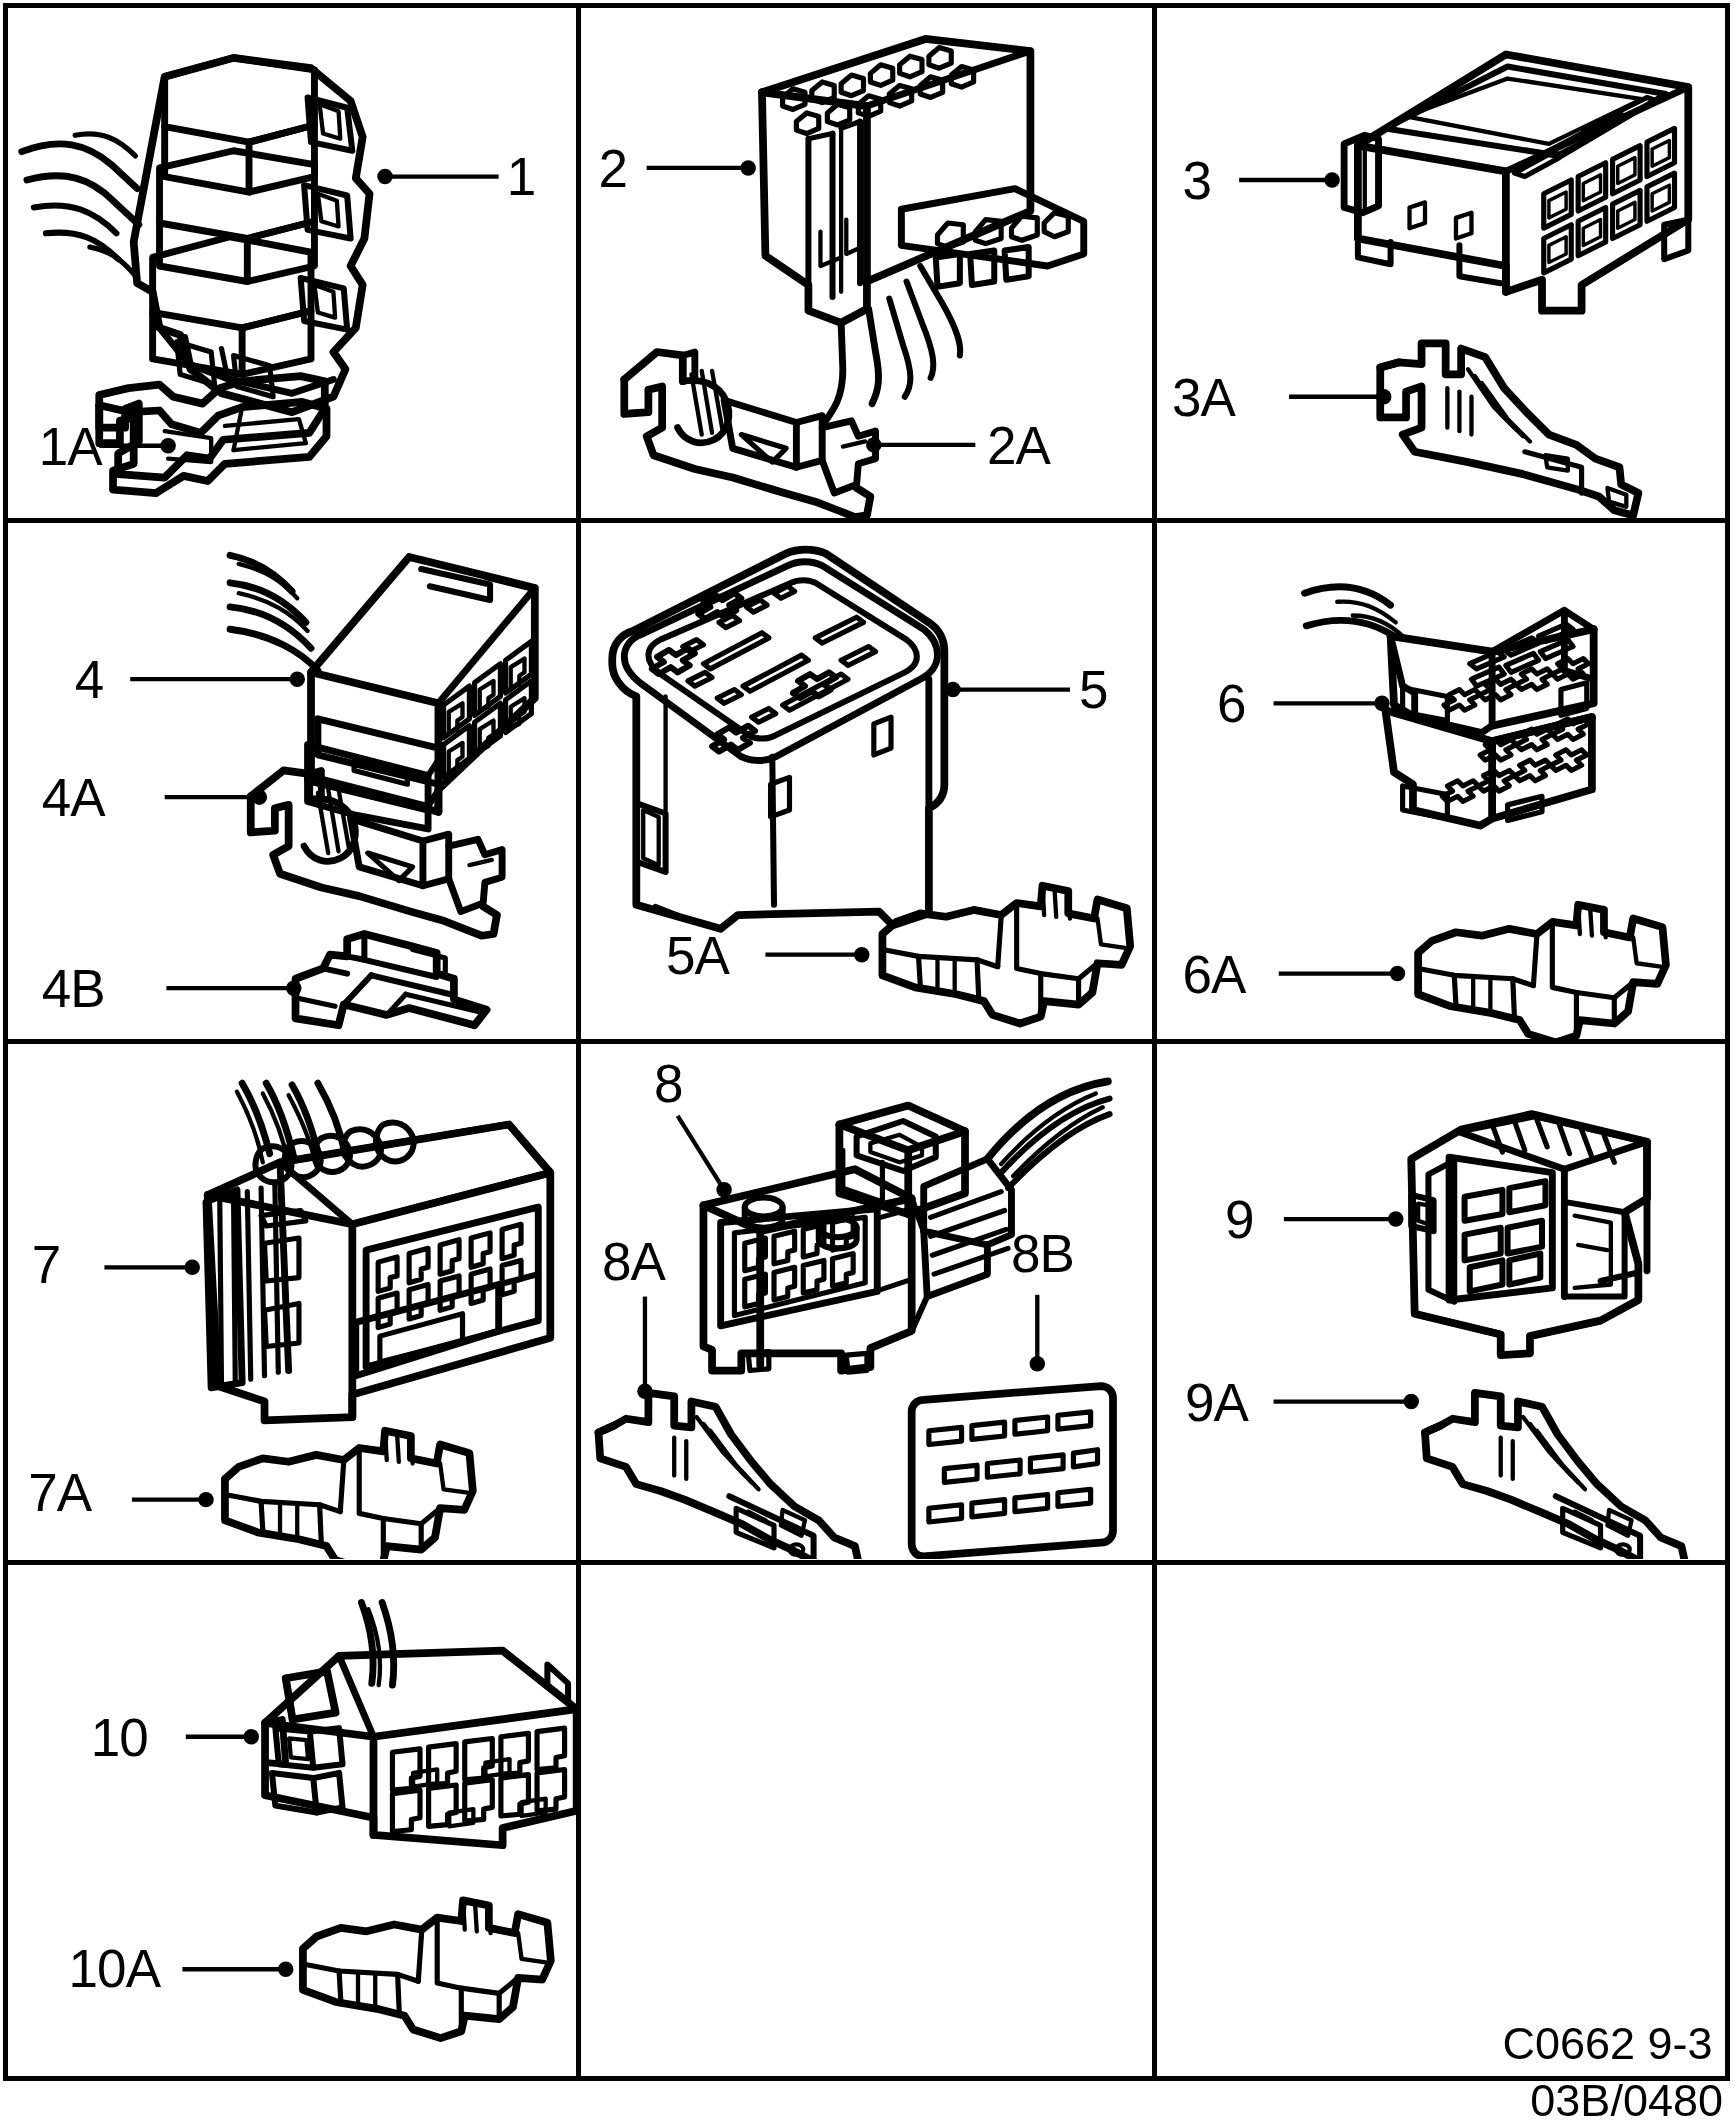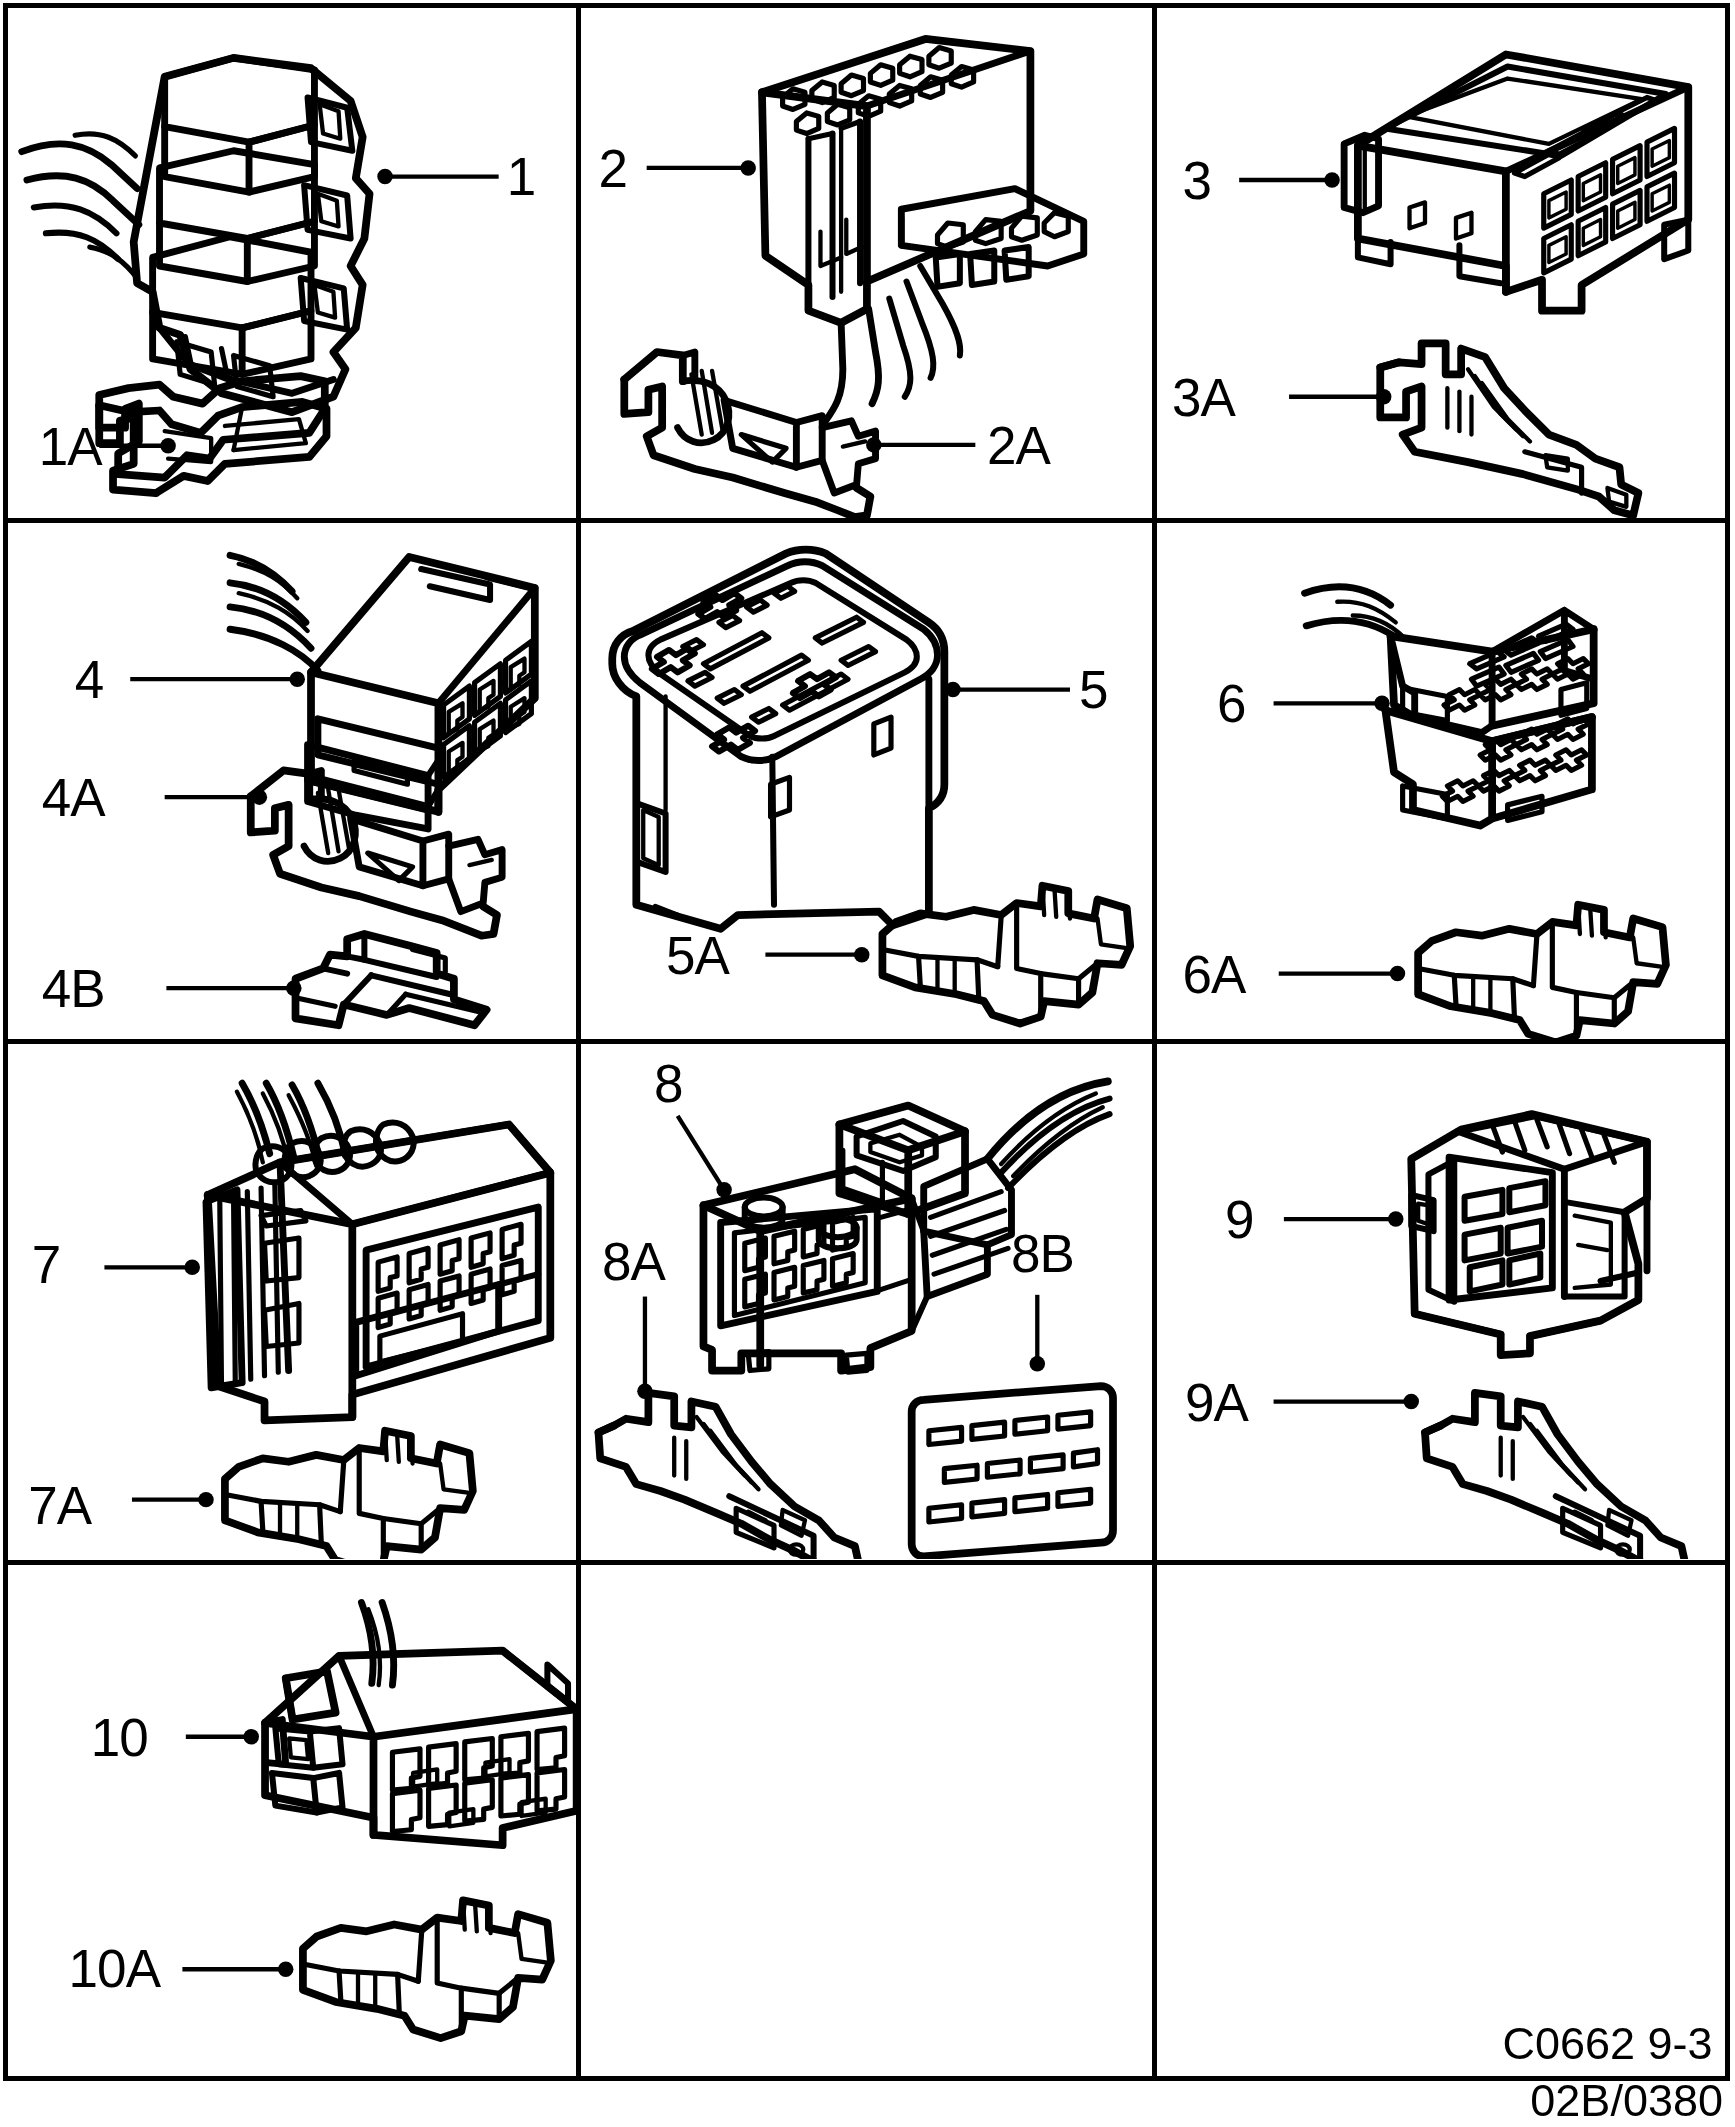--- a/index.html
+++ b/index.html
@@ -601,21 +601,21 @@
         <path d="M212 30 L214 62" stroke-width="5"></path>
         <path d="M228 32 L230 64" stroke-width="5"></path>
         <path d="M262 64 L266 94 L294 98" stroke-width="5"></path>
         <path d="M76 110 L76 146" stroke-width="5"></path>
         <path d="M96 112 L96 150" stroke-width="5"></path>
       </g>
       <line class="leader" x1="230" y1="526" x2="144" y2="526"></line>
       <circle class="dot" cx="230" cy="526" r="9"></circle>
     </svg>
     <div class="lbl lbl-num" style="left:24px;top:191px;">7</div>
-    <div class="lbl lbl-num" style="left:20.6px;top:432px;">7A</div>
+    <div class="lbl lbl-num" style="left:20.6px;top:419px;">7A</div>
   </div>
 
   <div class="cell" style="left:583px;top:1047px;width:567px;height:512px;">
     <svg viewBox="0 0 659 595" preserveAspectRatio="none">
       <g class="ink ink-med">
 
         <path d="M470 130 C512 78 560 48 610 40" stroke-width="9"></path>
         <path d="M484 148 C524 104 566 72 612 60" stroke-width="7"></path>
         <path d="M494 164 C534 122 572 92 612 78" stroke-width="7"></path>
         <path d="M486 136 C520 98 556 70 596 54" stroke-width="5"></path>
@@ -858,16 +858,16 @@
     </svg>
     <div class="lbl lbl-num" style="left:36px;top:143px;">10</div>
     <div class="lbl lbl-num" style="left:13.8px;top:374px;">10A</div>
   </div>
 
   <div class="cell" style="left:583px;top:1568px;width:567px;height:508px;"></div>
 
   <div class="cell" style="left:1160px;top:1568px;width:567px;height:508px;"></div>
 
   <div class="footer-code" style="right:22.4px;top:2018px;margin-left:48px;">C0662 9-3</div>
-  <div class="footer-code" style="right:12px;top:2075px;">02B/0380</div>
+  <div class="footer-code" style="right:12px;top:2075px;">03B/0480</div>
 
 </div>
 
 
 </body></html>

